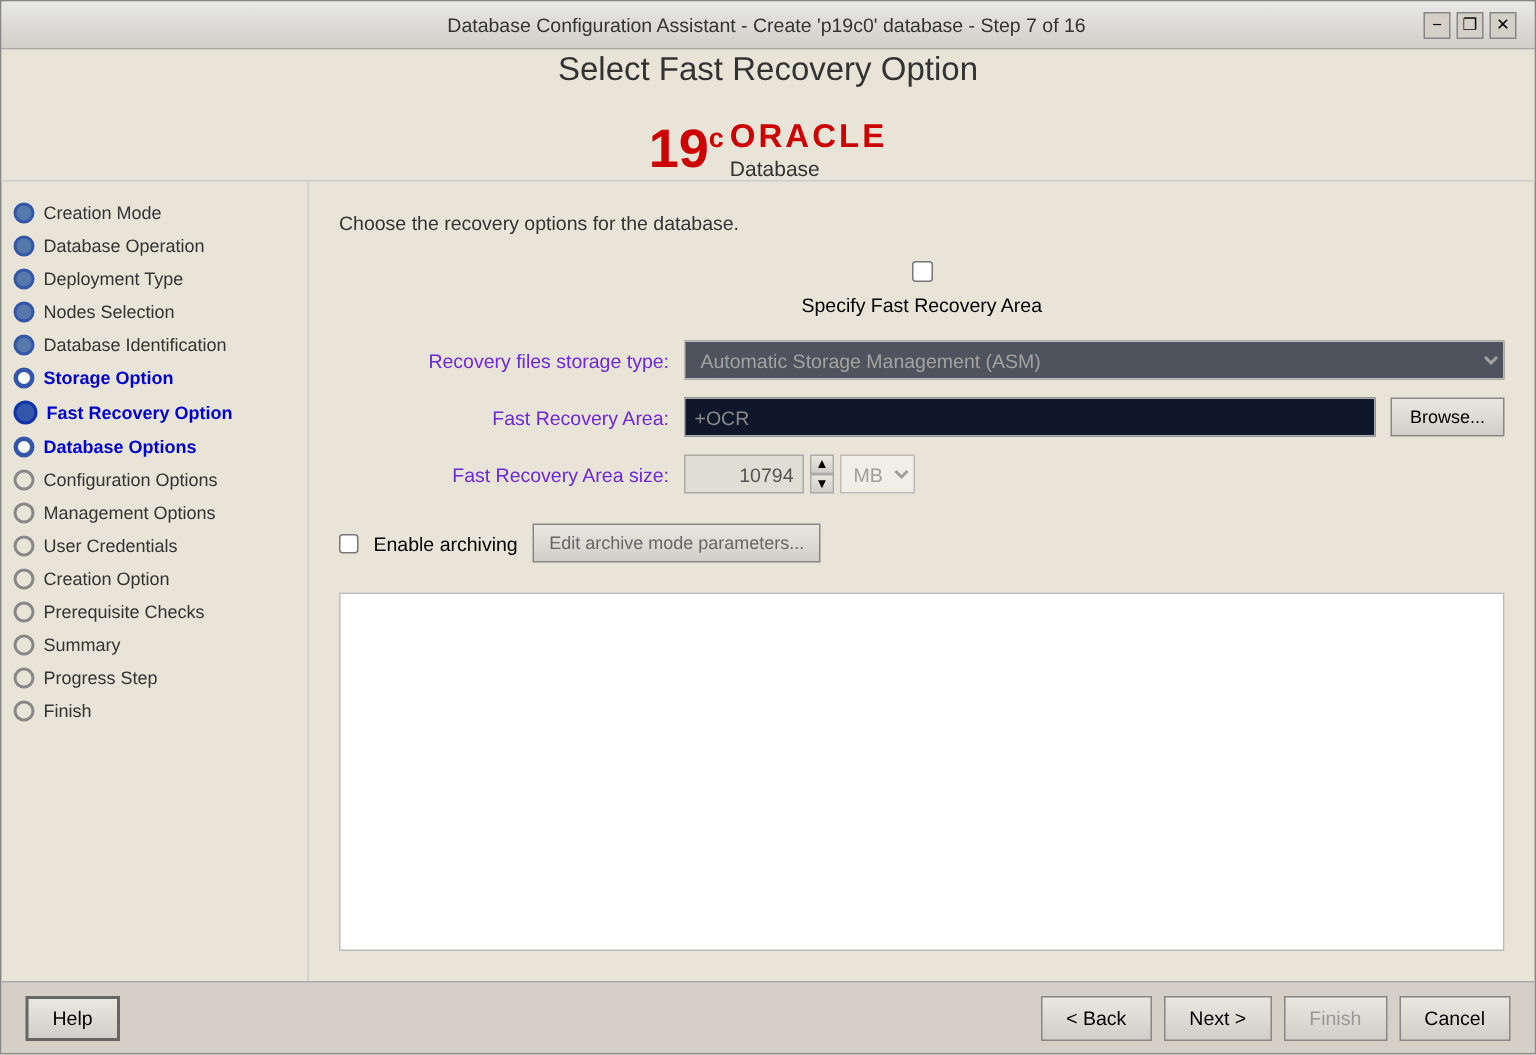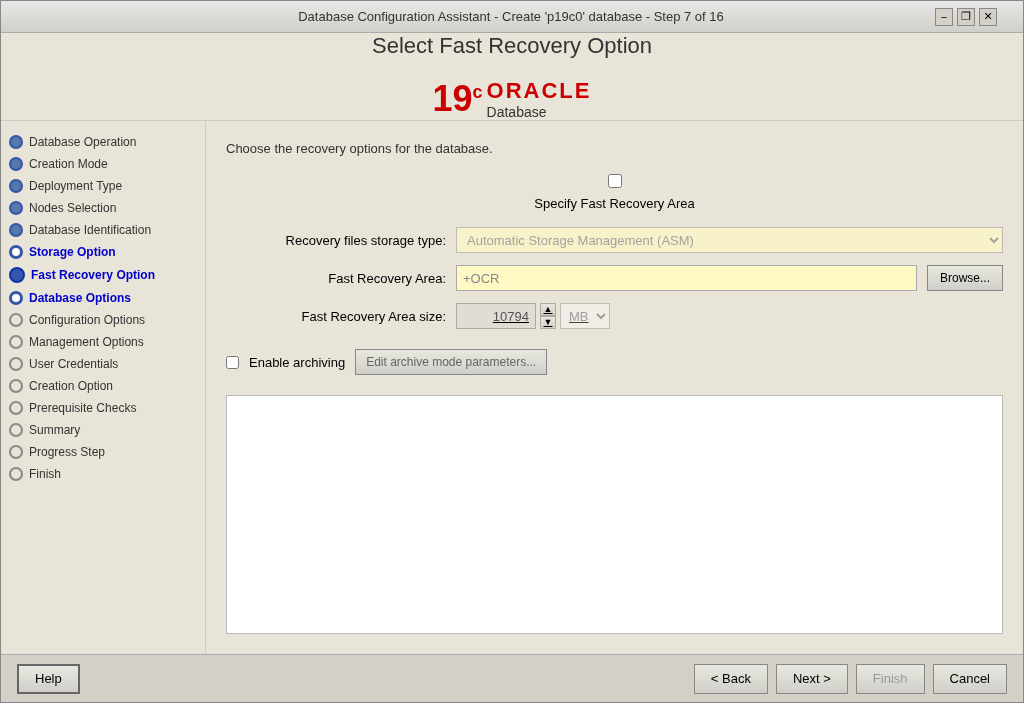--- a/index.html
+++ b/index.html
@@ -19,21 +19,21 @@
       flex-direction: column;
       border: 1px solid #888;
     }
 
     .title-bar {
       background: linear-gradient(to bottom, #e8e8e8, #d0cfc8);
       height: 32px;
       display: flex;
       align-items: center;
       justify-content: space-between;
-      padding: 0 26px;
+      padding: 0 12px;
       border-bottom: 1px solid #aaa;
       flex-shrink: 0;
       gap: 44px;
     }
 
     .title-bar-text {
       font-size: 13px;
       color: #333;
       flex: 1;
       text-align: center;
@@ -215,58 +215,57 @@
 
     .form-row {
       display: flex;
       align-items: center;
       gap: 10px;
     }
 
     .form-label {
       width: 200px;
       font-size: 13px;
-      color: #000000;
+      color: #6d28d9;
       text-align: right;
       flex-shrink: 0;
     }
 
     .form-input {
       flex: 1;
       height: 26px;
       border: 1px solid #aaa;
       background: #f5f3ee;
       padding: 2px 6px;
       font-size: 13px;
       color: #333;
     }
 
     .form-input:disabled {
-      background: #fef9c3;
+      background: #0f172a;
       color: #888;
     }
 
     select.form-input {
       background: #f5f3ee;
     }
 
     .browse-btn {
       height: 26px;
       padding: 2px 12px;
       border: 1px solid #888;
       background: linear-gradient(to bottom, #e8e8e0, #d0cec8);
       cursor: pointer;
       font-size: 12px;
     }
 
     .size-row {
       display: flex;
       align-items: flex-end;
       gap: 4px;
-      text-decoration: underline;
     }
 
     .size-input {
       width: 80px;
       height: 26px;
       border: 1px solid #aaa;
       background: #e0ddd5;
       padding: 2px 6px;
       font-size: 13px;
       text-align: right;
@@ -385,25 +384,25 @@
       </div>
     </div>
   </div>
 
   <div class="main-content">
 
     <div class="sidebar">
       <div id="nav-list">
           <div class="nav-item">
             <div class="nav-dot filled"></div>
+            <span class="nav-label">Creation Mode</span>
+          </div>
+          <div class="nav-item">
+            <div class="nav-dot filled"></div>
             <span class="nav-label">Database Operation</span>
-          </div>
-          <div class="nav-item">
-            <div class="nav-dot filled"></div>
-            <span class="nav-label">Creation Mode</span>
           </div>
           <div class="nav-item">
             <div class="nav-dot filled"></div>
             <span class="nav-label">Deployment Type</span>
           </div>
           <div class="nav-item">
             <div class="nav-dot filled"></div>
             <span class="nav-label">Nodes Selection</span>
           </div>
           <div class="nav-item">

